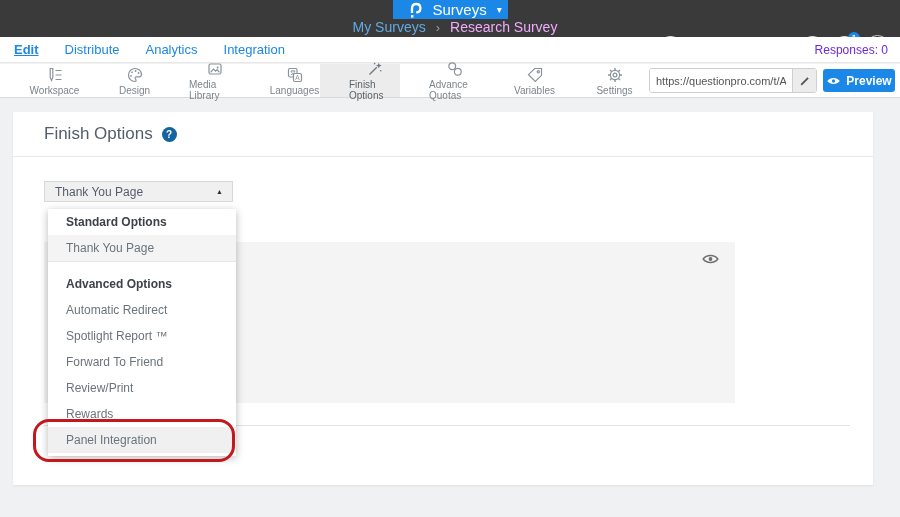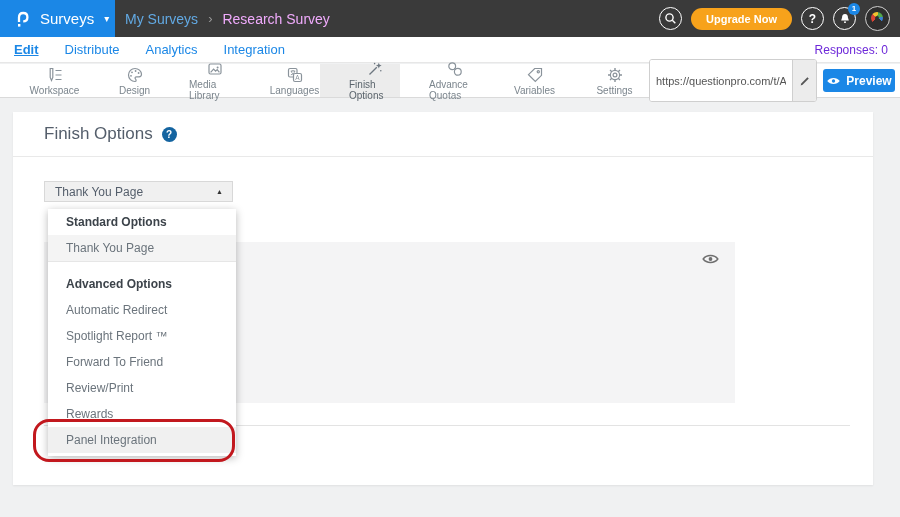--- a/index.html
+++ b/index.html
@@ -5,21 +5,21 @@
   * { margin:0; padding:0; box-sizing:border-box; }
   html,body { width:900px; height:517px; }
   body {
     font-family:"Liberation Sans", sans-serif;
     background:#f0f1f2;
     position:relative;
     overflow:hidden;
   }
 
   
-  .topbar { position:absolute; left:0; top:0; width:900px; height:37px; background:#3a3a3a; display:flex; align-items:center; }
+  .topbar { position:absolute; left:0; top:0; width:900px; height:37px; background:#3a3a3a; display:flex; align-items:center;flex-direction:column; }
   .brand { width:115px; height:37px; background:#1b87e6; display:flex; align-items:center; padding-left:14px; gap:8px; cursor:pointer; }
   .brand-label { color:#fff; font-size:15px; }
   .brand-caret { color:#fff; font-size:10px; margin-left:2px; }
   .breadcrumb { display:flex; align-items:center; gap:10px; margin-left:10px; font-size:14px; }
   .crumb-parent { color:#62a9e3; cursor:pointer; }
   .crumb-sep { color:#9a9a9a; font-size:13px; }
   .crumb-current { color:#f0abfc; }
   .topbar-actions { margin-left:auto; display:flex; align-items:center; gap:9px; padding-right:10px; }
   .icon-circle { width:23px; height:23px; border:1.5px solid #fff; border-radius:50%; display:flex; align-items:center; justify-content:center; color:#fff; font-size:12px; font-weight:bold; cursor:pointer; flex:0 0 auto; }
   .upgrade-btn { height:22px; padding:0 15px; border:none; border-radius:11px; background:#f7a21b; color:#fff; font-family:inherit; font-size:11px; font-weight:bold; cursor:pointer; }
@@ -36,21 +36,21 @@
   .nav-tab:first-child { margin-left:14px; }
   .nav-tab.active { text-decoration:underline; font-weight:bold; }
   .responses { margin-left:auto; margin-right:12px; font-size:12px; color:#6d28d9; }
 
   
   .toolbar { position:absolute; left:0; top:64px; width:900px; height:34px; background:#fff; border-bottom:1px solid #dadada; display:flex; align-items:stretch; }
   .tool { width:80px; display:flex; flex-direction:column; align-items:center; justify-content:center; gap:1px; font-size:10px; color:#7b858d; cursor:pointer;padding-left:29px; }
   .tool.active { background:#ececec; color:#5a646c; }
   .tool svg { display:block; }
   .toolbar-right { margin-left:auto; display:flex; align-items:center; gap:6px; padding-right:5px; }
-  .url-group { display:flex; align-items:stretch; height:43px; border:1px solid #cfcfcf; border-radius:3px; overflow:hidden; background:#fff; }
+  .url-group { display:flex; align-items:stretch; height:25px; border:1px solid #cfcfcf; border-radius:3px; overflow:hidden; background:#fff; }
   .url-input { width:142px; border:none; outline:none; padding:0 6px; font-family:inherit; font-size:11px; color:#555; }
   .url-edit { width:24px; background:#ececec; border-left:1px solid #cfcfcf; display:flex; align-items:center; justify-content:center; cursor:pointer; }
   .preview-btn { width:72px; height:23px; border:none; border-radius:3px; background:#1b87e6; color:#fff; font-family:inherit; font-size:12px; font-weight:bold; display:flex; align-items:center; justify-content:center; gap:5px; cursor:pointer; }
 
   
   .card { position:absolute; left:13px; top:112px; width:860px; height:373px; background:#fff; box-shadow:0 1px 2px rgba(0,0,0,0.07); }
   .card-head { height:45px; border-bottom:1px solid #e9e9e9; display:flex; align-items:center; padding-left:31px; gap:9px; }
   .card-title { font-size:17px; color:#545e6b; }
   .help-badge { width:15px; height:15px; border-radius:50%; background:#1464a0; color:#fff; font-size:10px; font-weight:bold; display:flex; align-items:center; justify-content:center; cursor:pointer; }
 

